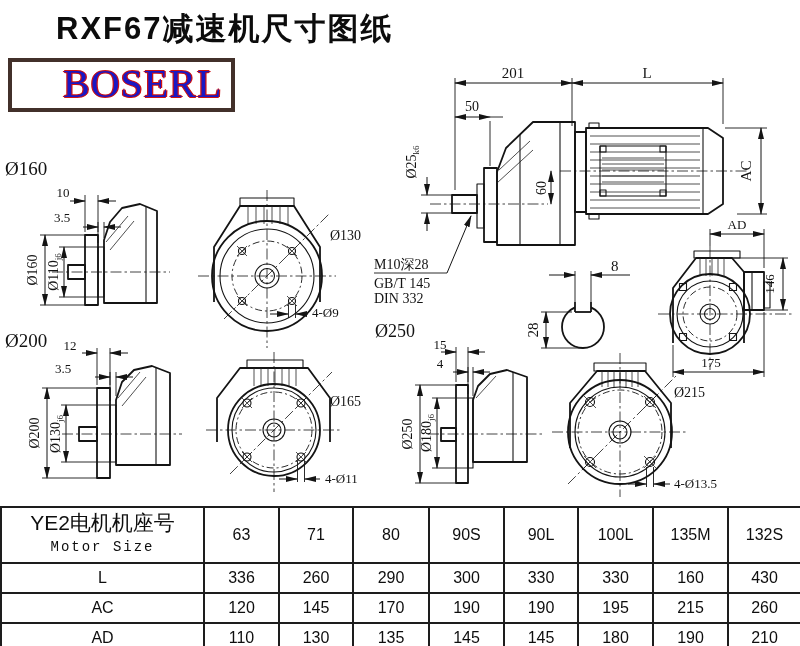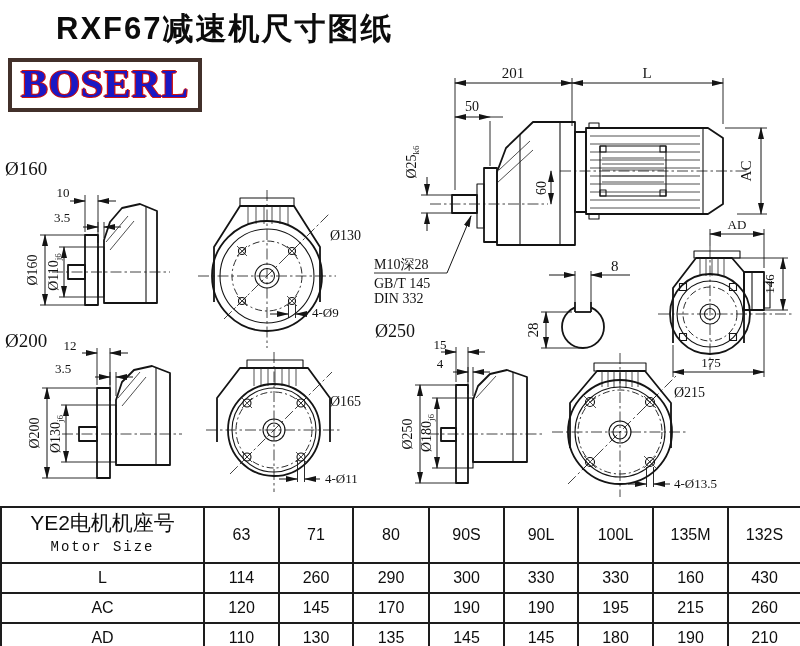--- a/index.html
+++ b/index.html
@@ -2,23 +2,23 @@
 <html><head>
 <meta charset="utf-8">
 <style>
   html,body{margin:0;padding:0;background:#fff;}
   .stage{position:relative;width:800px;height:646px;background:#fff;overflow:hidden;
          font-family:"Liberation Sans","DejaVu Sans",sans-serif;color:#111;}
   .title{position:absolute;left:28px;top:8px;font-size:31px;font-weight:700;
          letter-spacing:2px;color:#0c0c0c;font-family:"Liberation Sans","DejaVu Sans",sans-serif;margin-left:28px;}
   .logo{position:absolute;left:8px;top:58px;border:4px solid #42302a;background:#fff;
         padding:0 9px;height:46px;line-height:44px;}
-  .logo span{font-family:"Liberation Serif","DejaVu Serif",serif;font-weight:700;
+  .logo span{font-family:"Liberation Serif","DejaVu Serif",serif;font-weight:400;
         font-size:40px;color:#1a18c4;letter-spacing:1px;
-        text-shadow:1.2px 0 0 #cf1212,-1.2px 0 0 #cf1212,0 1.2px 0 #cf1212,0 -1.2px 0 #cf1212;}
+        text-shadow:1.2px 0 0 #cf1212,-1.2px 0 0 #cf1212,0 1.2px 0 #cf1212,0 -1.2px 0 #cf1212;margin-left:42px;}
   svg.drawing{position:absolute;left:0;top:0;}
   svg .o{fill:none;stroke:#141414;stroke-width:1.8;stroke-linejoin:round;}
   svg .o2{fill:none;stroke:#141414;stroke-width:1.1;stroke-linejoin:round;}
   svg .fin{fill:none;stroke:#232323;stroke-width:0.8;}
   svg .x{stroke:#141414;stroke-width:0.9;fill:none;}
   svg .d{stroke:#141414;stroke-width:1;fill:none;marker-start:url(#ah);marker-end:url(#ah);}
   svg .d1{stroke:#141414;stroke-width:1;fill:none;marker-end:url(#ah);}
   svg .cl{stroke:#141414;stroke-width:0.8;fill:none;stroke-dasharray:11 3 2.5 3;}
   svg .dc{stroke:#141414;stroke-width:0.9;fill:none;stroke-dasharray:7 3 2 3;}
   svg text{font-family:"Liberation Serif","DejaVu Serif",serif;fill:#131313;}
@@ -420,21 +420,21 @@
       <td>71</td>
       <td>80</td>
       <td>90S</td>
       <td>90L</td>
       <td>100L</td>
       <td>135M</td>
       <td>132S</td>
     </tr>
     <tr>
       <td>L</td>
-      <td>114</td>
+      <td>336</td>
       <td>260</td>
       <td>290</td>
       <td>300</td>
       <td>330</td>
       <td>330</td>
       <td>160</td>
       <td>430</td>
     </tr>
     <tr>
       <td>AC</td>

